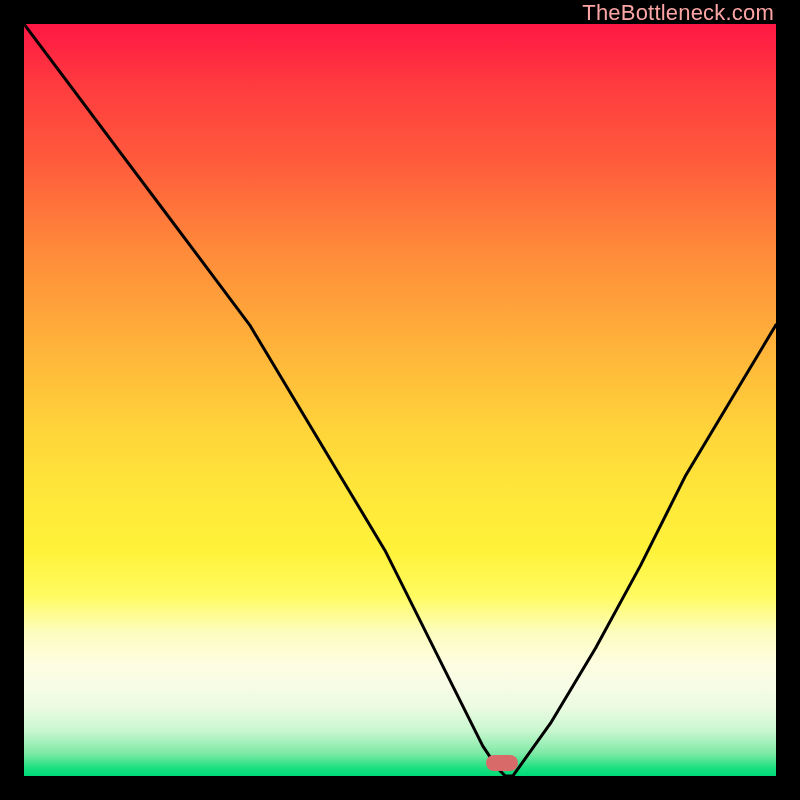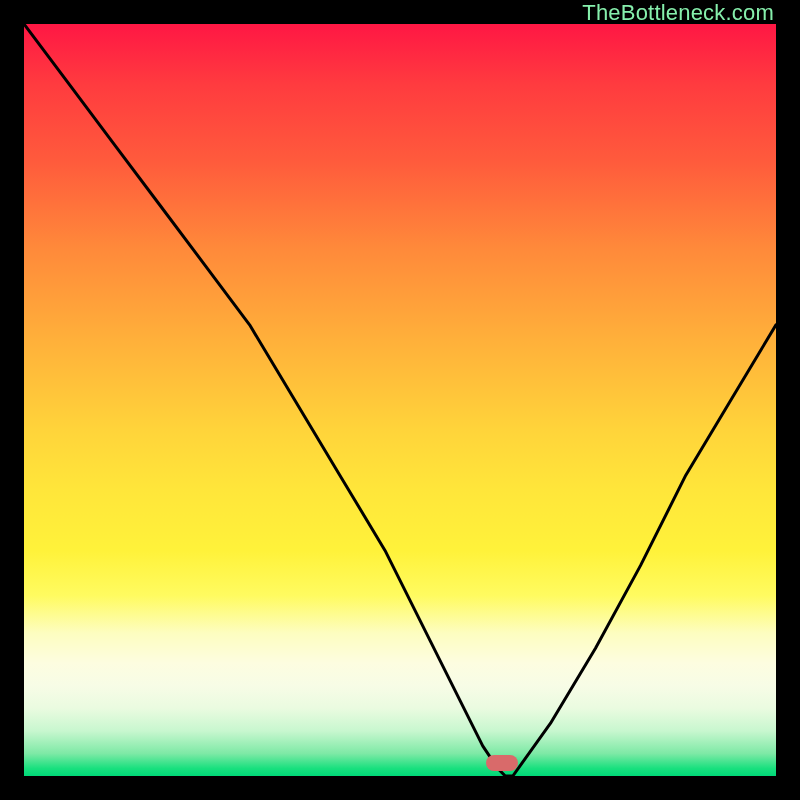--- a/index.html
+++ b/index.html
@@ -42,21 +42,21 @@
         #c8f7cf 94%,
         #7ee9a6 97%,
         #18e07e 99%,
         #00d878 100%
       );
   }
   .watermark {
     position: absolute;
     top: 0px;
     right: 26px;
-    color: #86efac;
+    color: #fca5a5;
     font-size: 22px;
     font-weight: 500;
     letter-spacing: 0.2px;
     user-select: none;
   }
   svg.curve {
     position: absolute;
     left: 0;
     top: 0;
     width: 752px;

